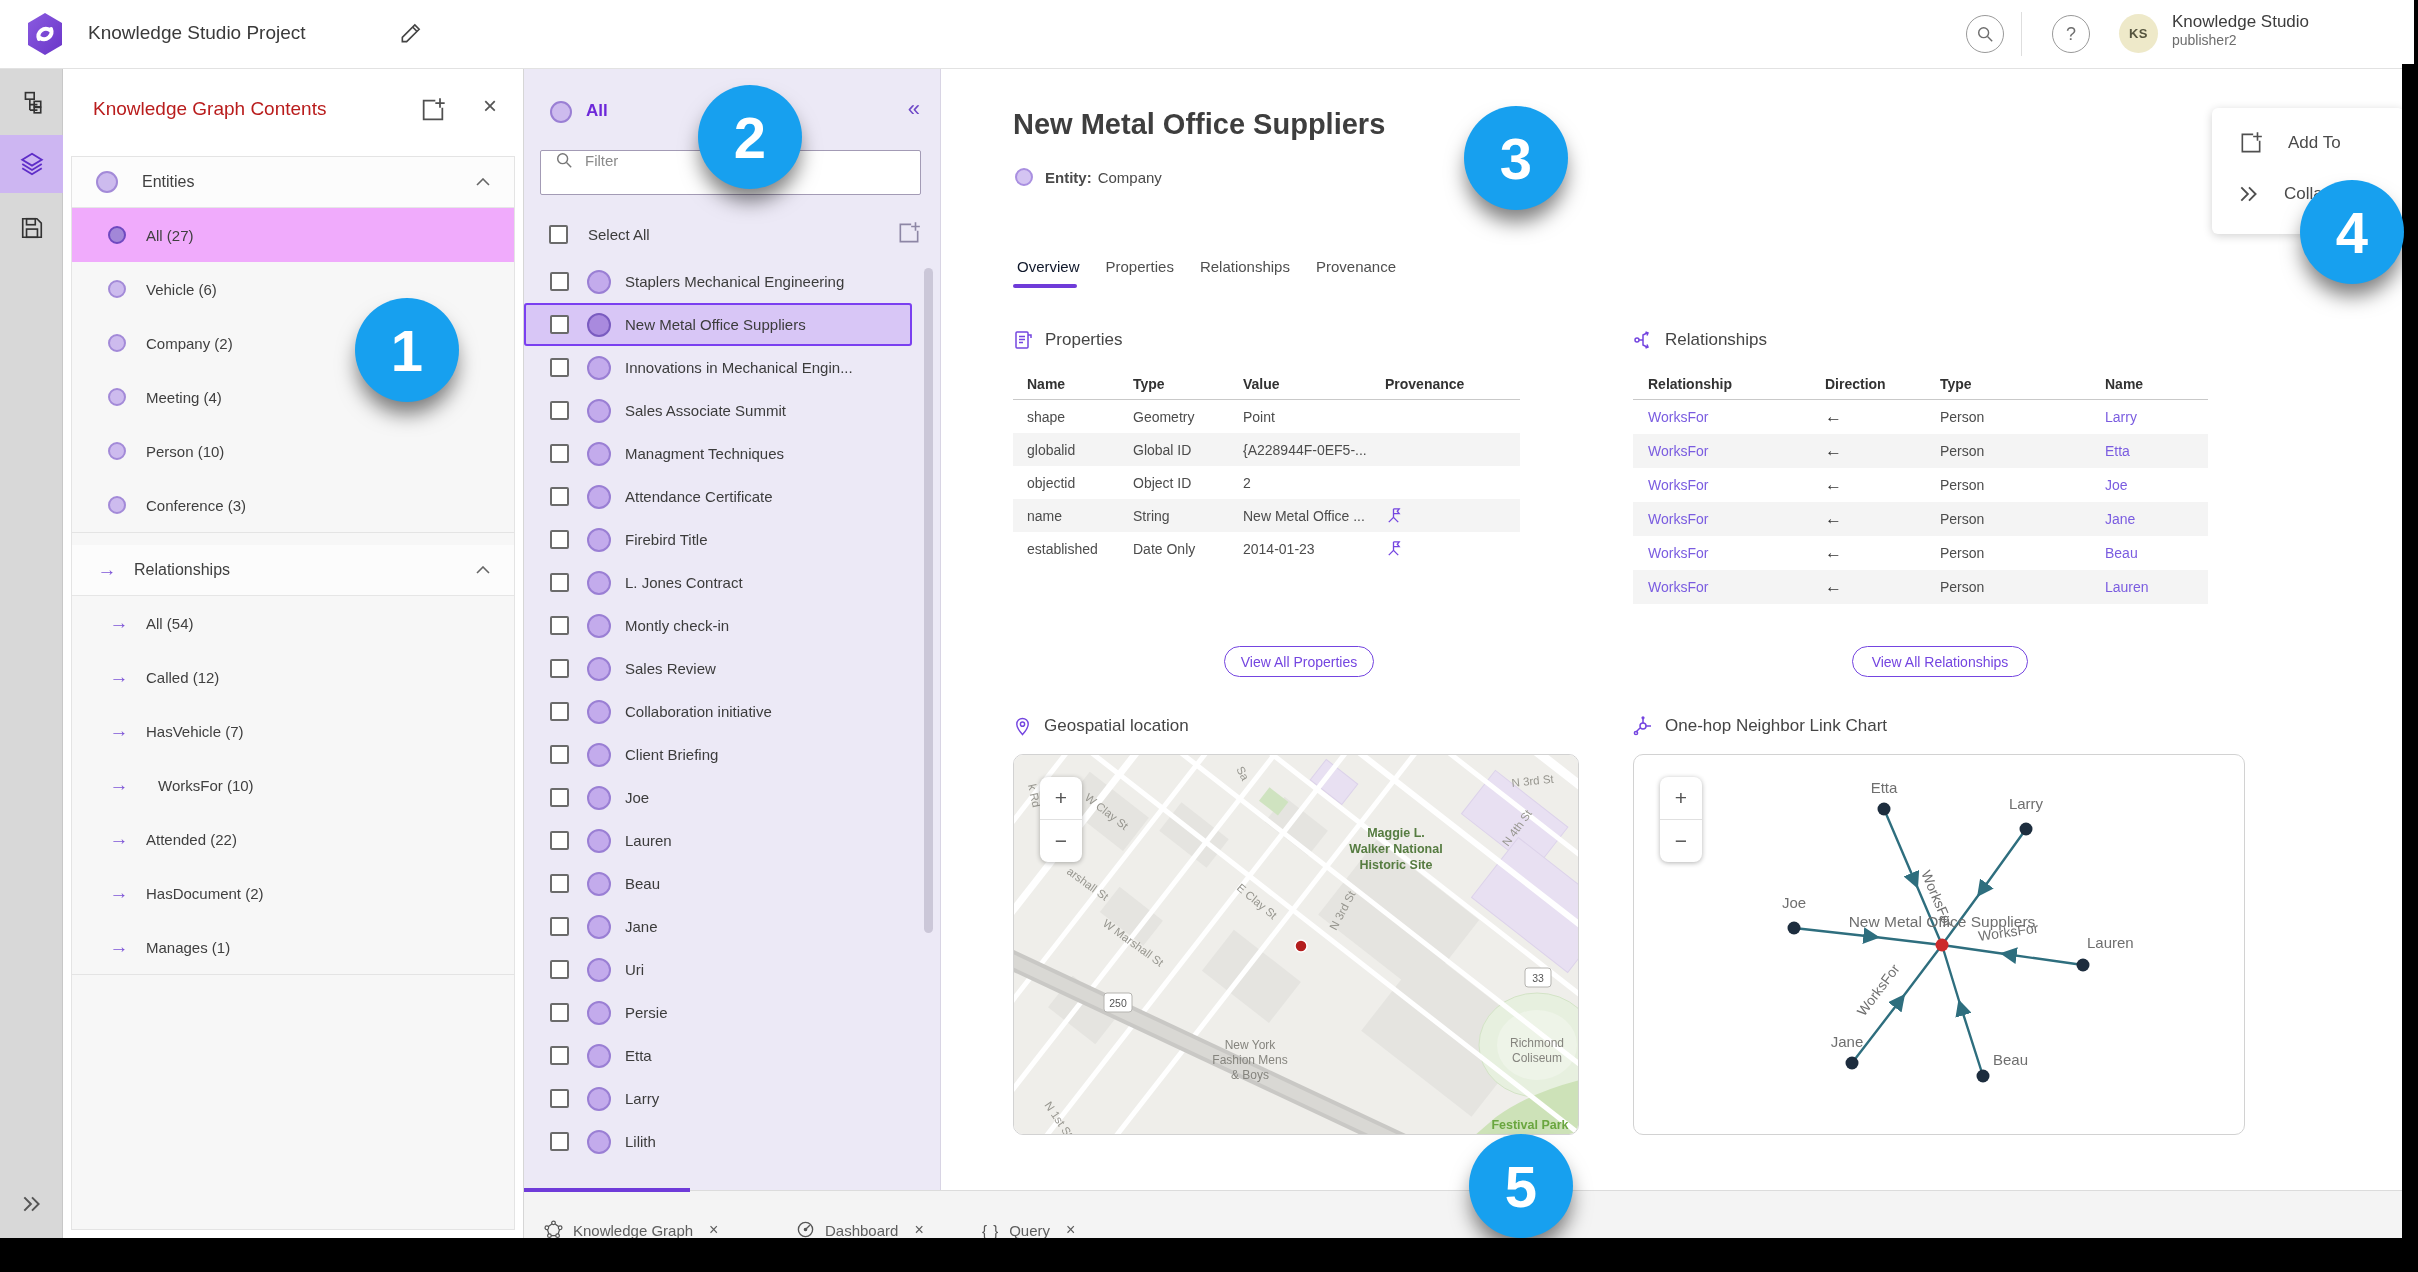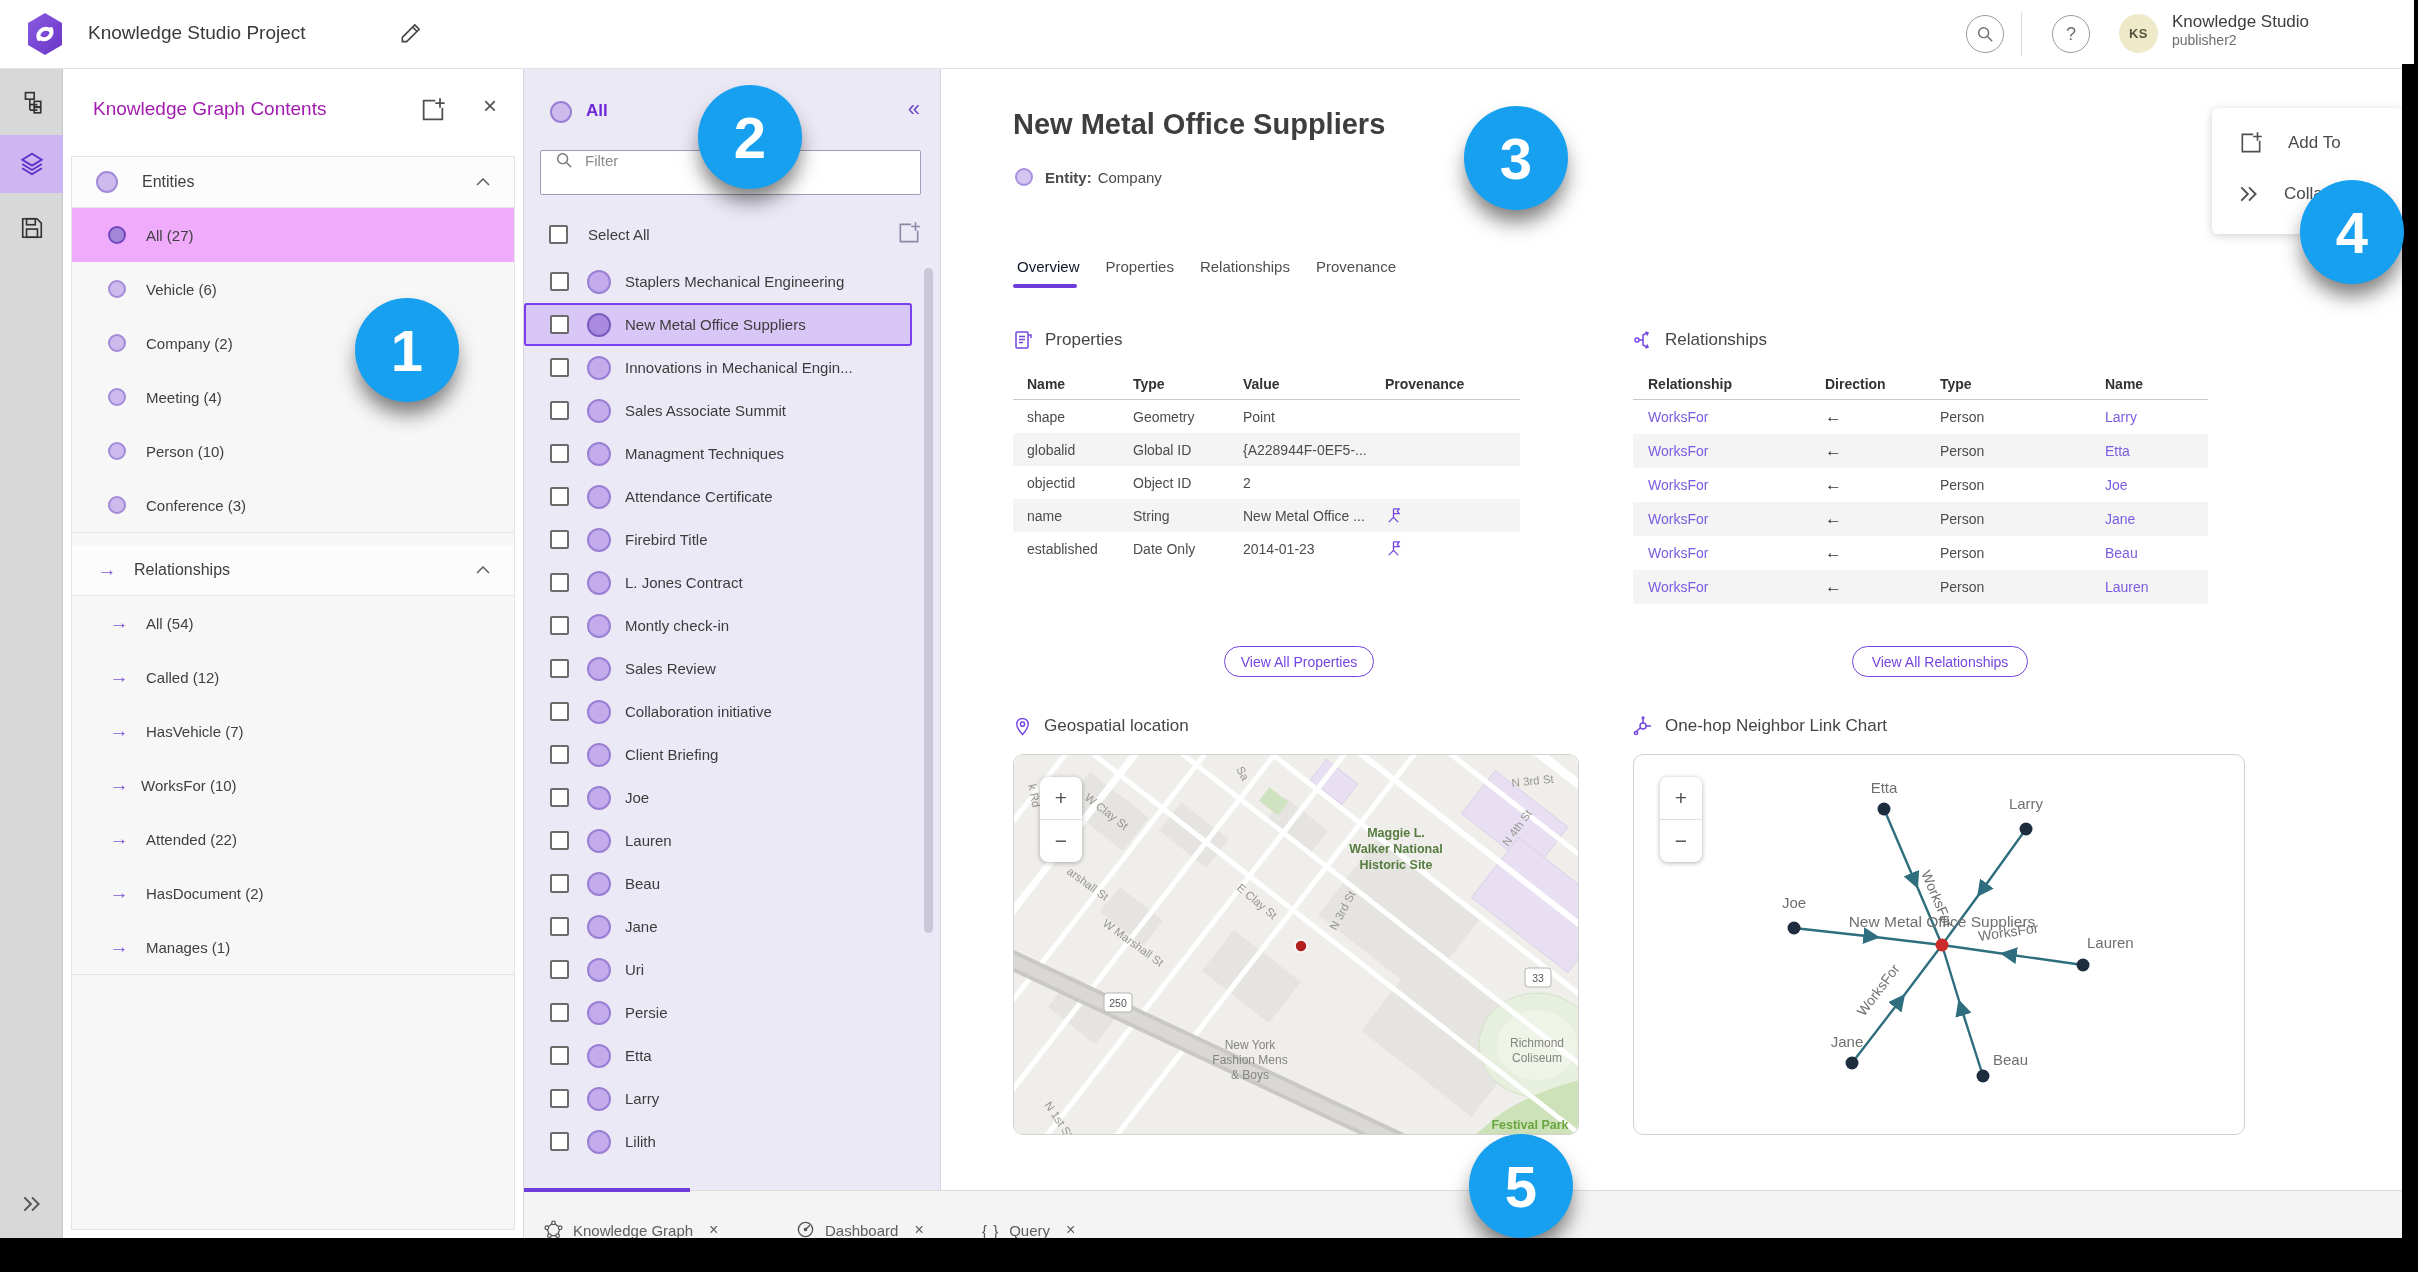--- a/index.html
+++ b/index.html
@@ -30,21 +30,21 @@
         border-right:1px solid #c8c8c8;box-sizing:border-box;z-index:4}
   .rail-item{position:absolute;left:0;width:63px;height:58px;display:flex;align-items:center;
              justify-content:center;color:#333;cursor:pointer}
   .rail-item.active{background:#cdb6f2;color:#5e2dc8}
   .rail-expand{position:absolute;left:0;top:1112px;width:63px;height:48px;display:flex;
                align-items:center;justify-content:center;color:#555;font-size:22px;cursor:pointer}
 
   
   .contents{position:absolute;left:63px;top:68px;width:461px;height:1170px;background:#fff;
             border-right:1px solid #d6d6d6;box-sizing:border-box;z-index:3}
-  .kgc-title{position:absolute;left:30px;top:30px;font-size:19px;color:#a21caf}
+  .kgc-title{position:absolute;left:30px;top:30px;font-size:19px;color:#b91c1c}
   .kgc-addto{position:absolute;left:356px;top:28px;width:28px;height:28px;color:#4f4f4f;cursor:pointer}
   .kgc-close{position:absolute;left:420px;top:24px;font-size:24px;color:#555;cursor:pointer}
   .kgc-body{position:absolute;left:8px;top:88px;right:8px;bottom:8px;background:#f7f7f7;
             border:1px solid #e4e4e4;box-sizing:border-box;overflow:hidden}
   .sect-head{height:50px;background:#fcfcfc;border-bottom:1px solid #e6e6e6;display:flex;
              align-items:center;padding:0 24px;font-size:16px;color:#3f3f3f}
   .sect-head .sh-label{flex:1;margin-left:24px}
   .sect-gap{height:12px}
   .sect{border-bottom:1px solid #e4e4e4}
   .kgc-row{height:54px;display:flex;align-items:center;padding-left:36px;font-size:15px;
@@ -308,21 +308,21 @@
             <span class="lbl" style="margin-left:16px">Called (12)</span>
           </div>
 
           <div class="kgc-row">
             <span class="rel-arrow">→</span>
             <span class="lbl" style="margin-left:16px">HasVehicle (7)</span>
           </div>
 
           <div class="kgc-row">
             <span class="rel-arrow">→</span>
-            <span class="lbl" style="margin-left:11px">WorksFor (10)</span>
+            <span class="lbl" style="margin-left:28px">WorksFor (10)</span>
           </div>
 
           <div class="kgc-row">
             <span class="rel-arrow">→</span>
             <span class="lbl" style="margin-left:16px">Attended (22)</span>
           </div>
 
           <div class="kgc-row">
             <span class="rel-arrow">→</span>
             <span class="lbl" style="margin-left:16px">HasDocument (2)</span>

